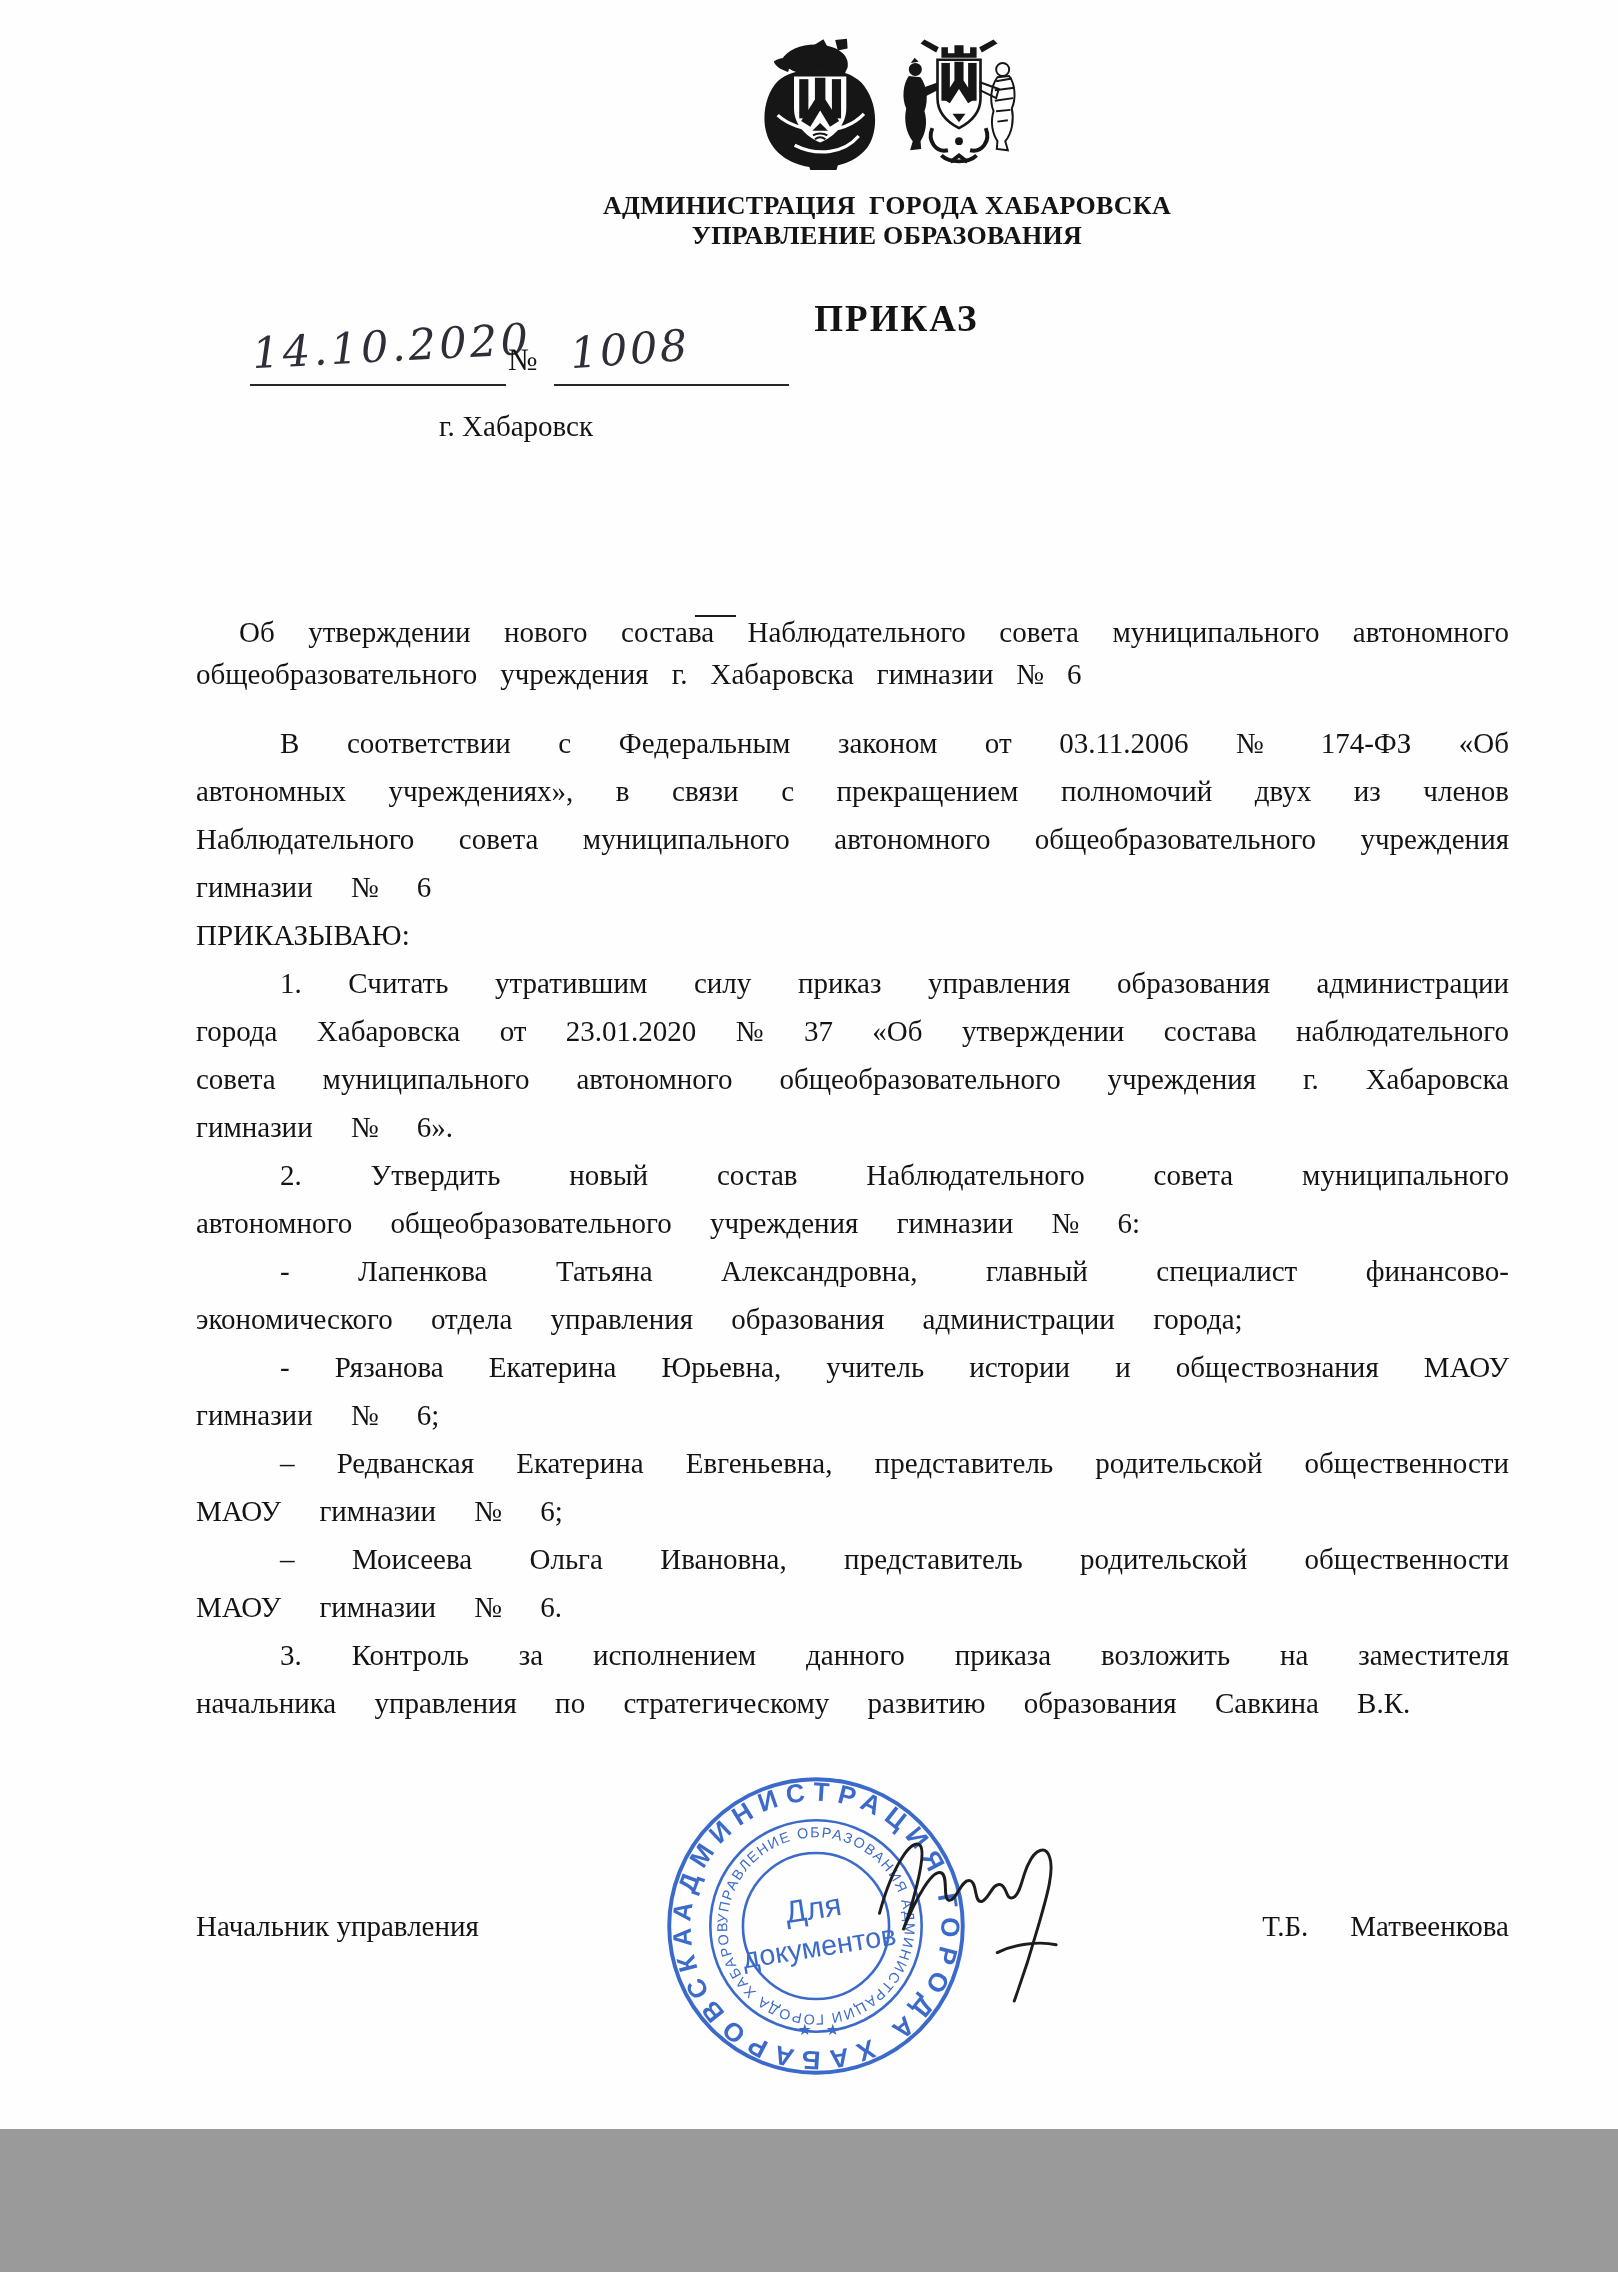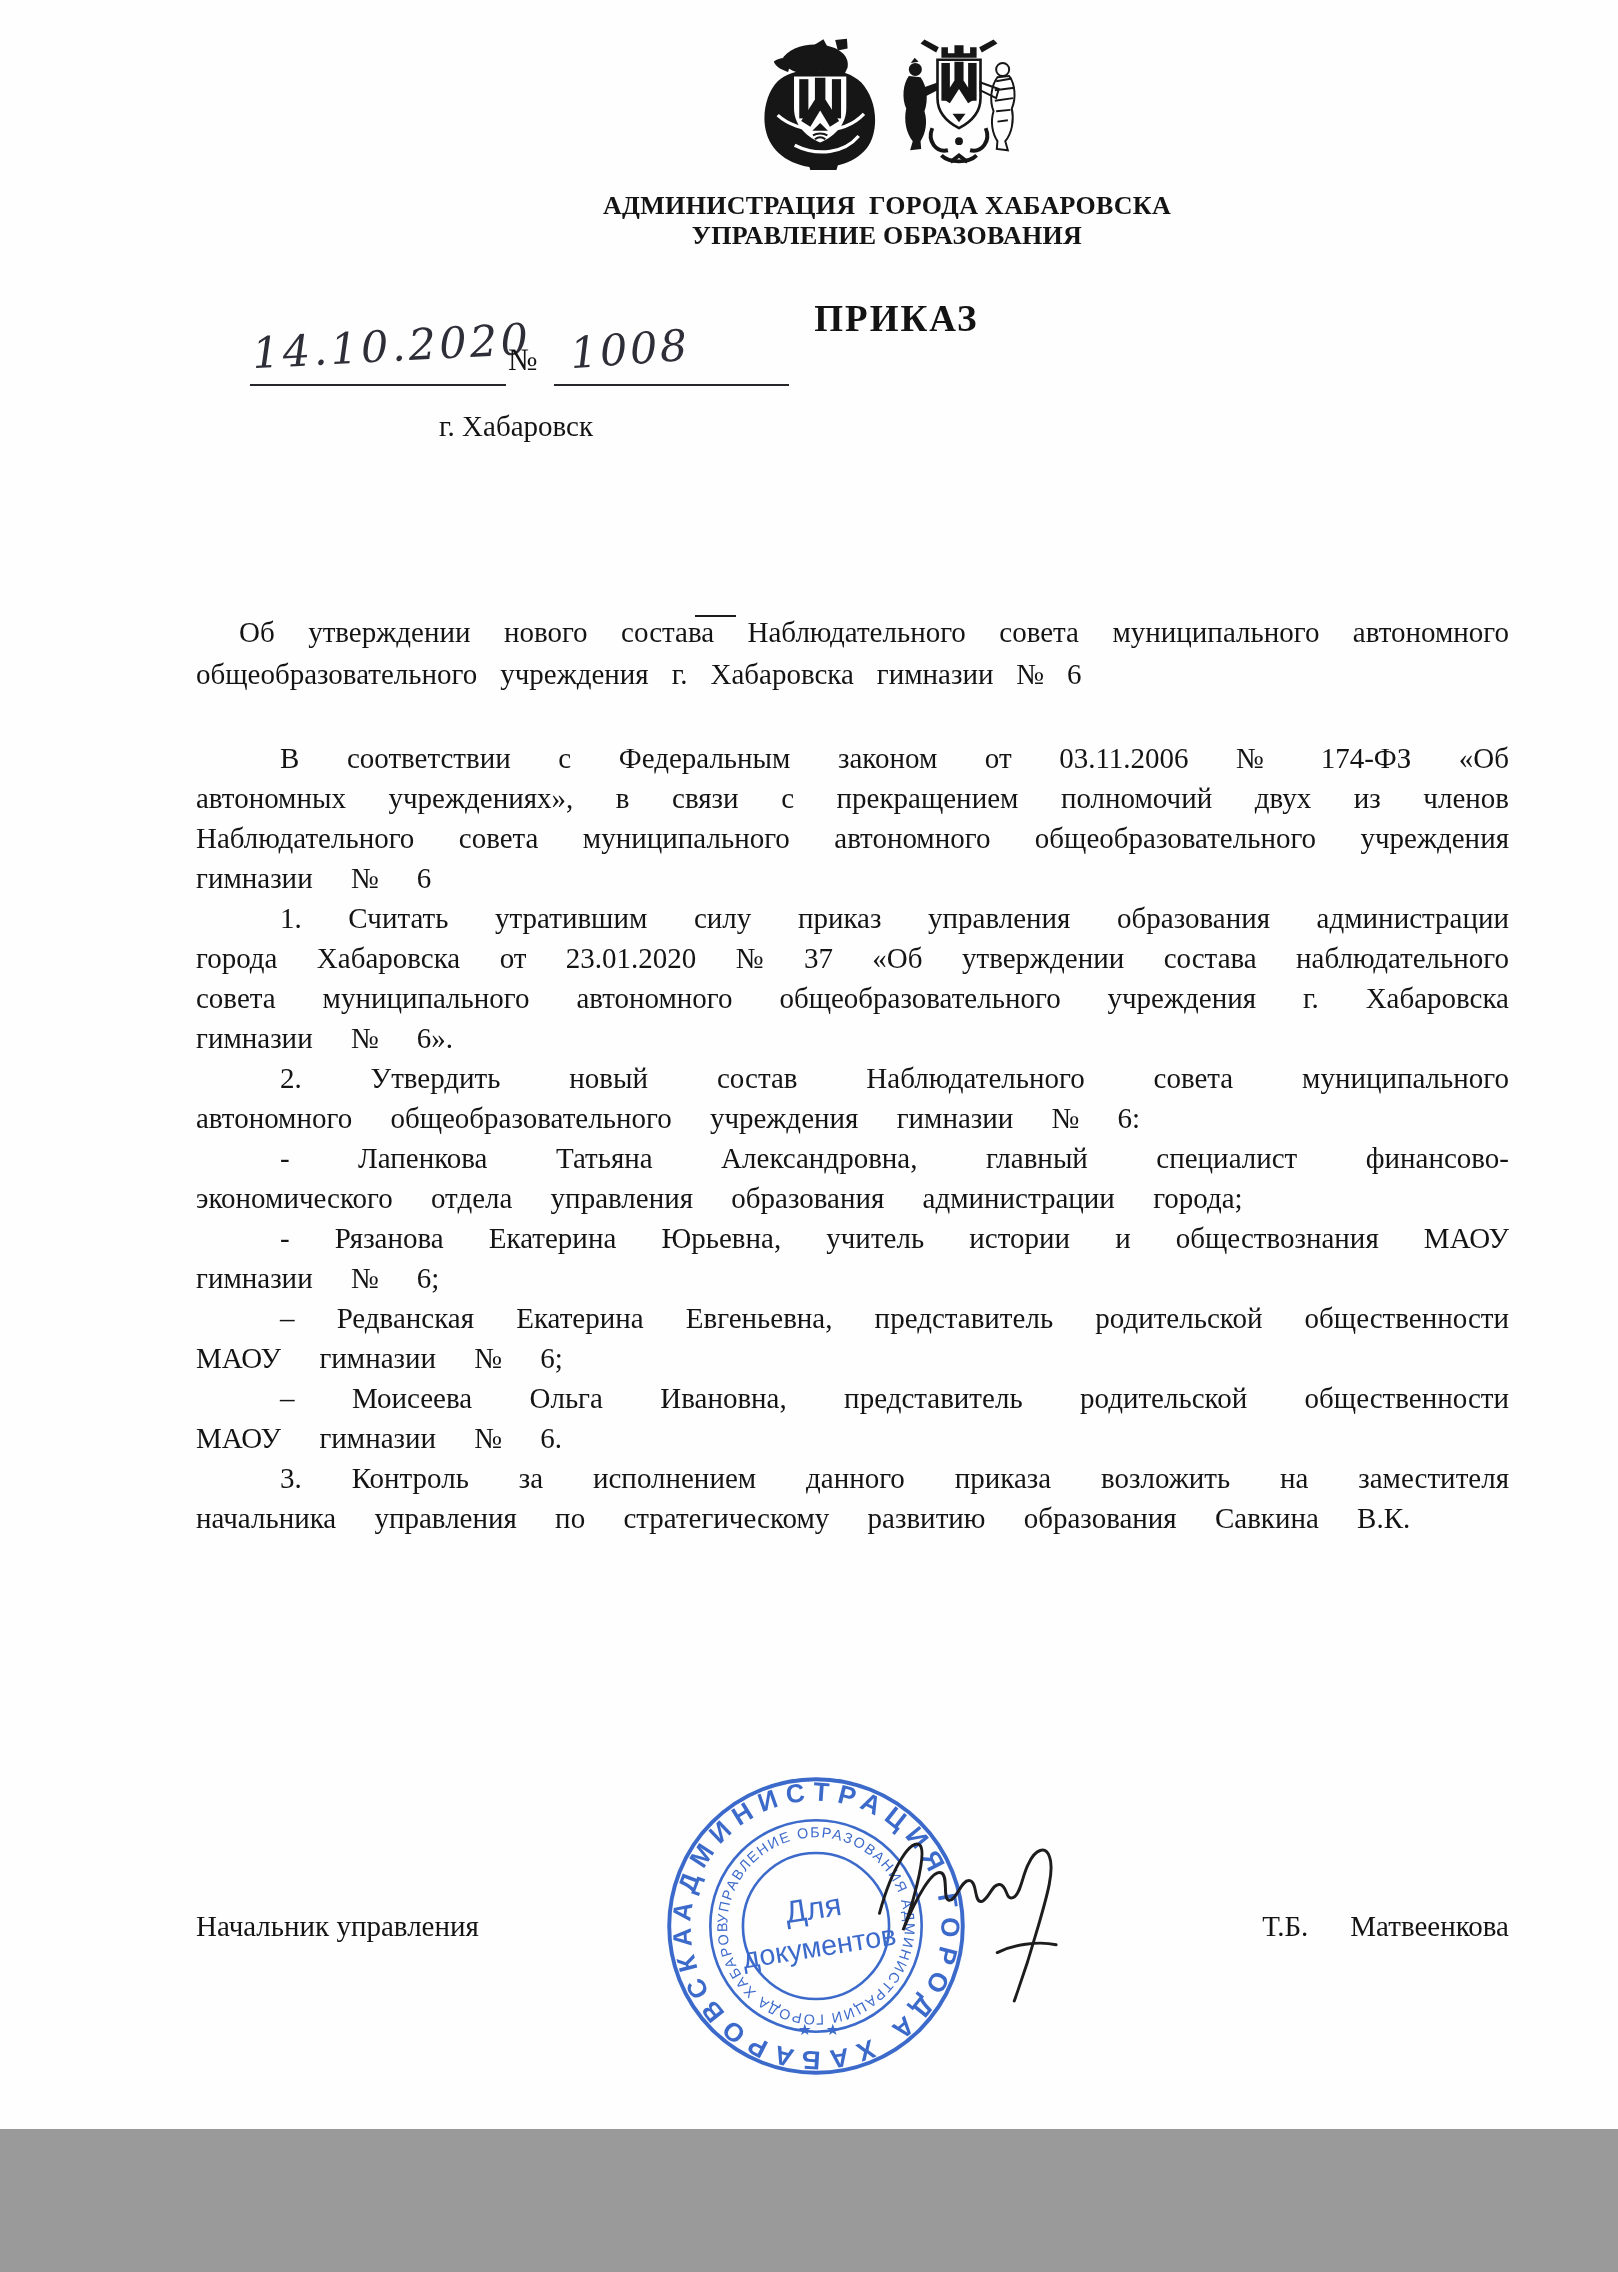--- a/index.html
+++ b/index.html
@@ -33,22 +33,22 @@
   .city{position:absolute;left:439px;top:410px;font-size:29px;}
   
   .artifact-line{position:absolute;left:695px;top:615px;width:41px;height:2px;background:#1c1c1c;}
   
   .subject{
     position:absolute;left:196px;top:611px;width:1313px;
     font-size:29px;line-height:42px;text-align:justify;word-spacing:15.7px;
   }
   .subject p{margin:0;text-indent:43px;}
   .body-flow{
-    position:absolute;left:196px;top:738px;width:1313px;
-    font-size:29px;line-height:40px;text-align:justify;word-spacing:31px;
+    position:absolute;left:196px;top:719px;width:1313px;
+    font-size:29px;line-height:48px;text-align:justify;word-spacing:31px;
   }
   .body-flow p{margin:0;text-indent:84px;}
   .body-flow p.noindent{text-indent:0;word-spacing:normal;}
   
   .sign-row{
     position:absolute;left:196px;top:1910px;width:1313px;font-size:29px;
     display:flex;justify-content:space-between;align-items:baseline;z-index:1;
   }
   .sig-name{display:flex;gap:42px;align-items:flex-end;}
   
@@ -155,20 +155,21 @@
   <div class="city">г. Хабаровск</div>
 
   <div class="artifact-line"></div>
 
   <div class="subject">
     <p>Об утверждении нового состава Наблюдательного совета муниципального автономного общеобразовательного учреждения  г. Хабаровска  гимназии № 6</p>
   </div>
 
   <div class="body-flow">
       <p>В соответствии с Федеральным законом от 03.11.2006 № 174-ФЗ «Об автономных учреждениях», в связи с прекращением полномочий двух из членов Наблюдательного совета муниципального автономного общеобразовательного учреждения гимназии № 6</p>
+      <p class="noindent">ПРИКАЗЫВАЮ:</p>
       <p>1. Считать утратившим силу приказ управления образования администрации города Хабаровска от 23.01.2020 № 37 «Об утверждении состава наблюдательного совета муниципального автономного общеобразовательного учреждения г. Хабаровска гимназии № 6».</p>
       <p>2. Утвердить новый состав Наблюдательного совета муниципального автономного общеобразовательного учреждения гимназии № 6:</p>
       <p>- Лапенкова Татьяна Александровна, главный специалист финансово-экономического отдела управления образования администрации города;</p>
       <p>- Рязанова Екатерина Юрьевна, учитель истории и обществознания МАОУ гимназии № 6;</p>
       <p>– Редванская Екатерина Евгеньевна, представитель родительской общественности МАОУ гимназии № 6;</p>
       <p>– Моисеева Ольга Ивановна, представитель родительской общественности МАОУ гимназии № 6.</p>
       <p>3. Контроль за исполнением данного приказа возложить на заместителя начальника управления по стратегическому развитию образования Савкина В.К.</p>
     </div>
 
   <div class="sign-row">

